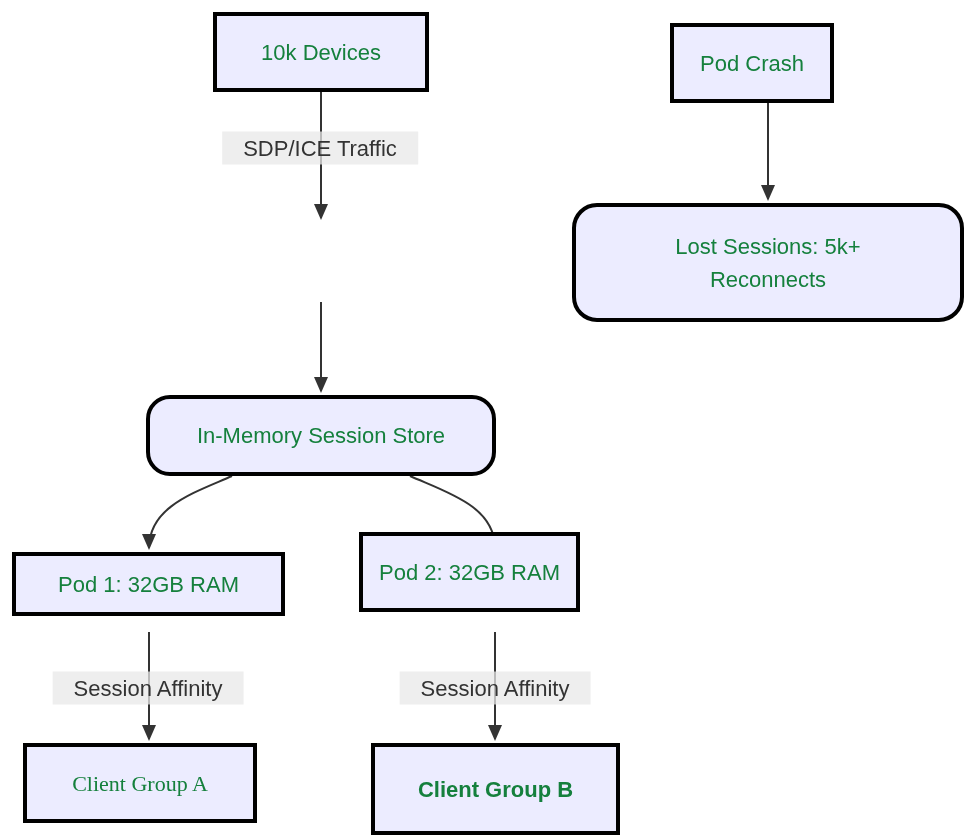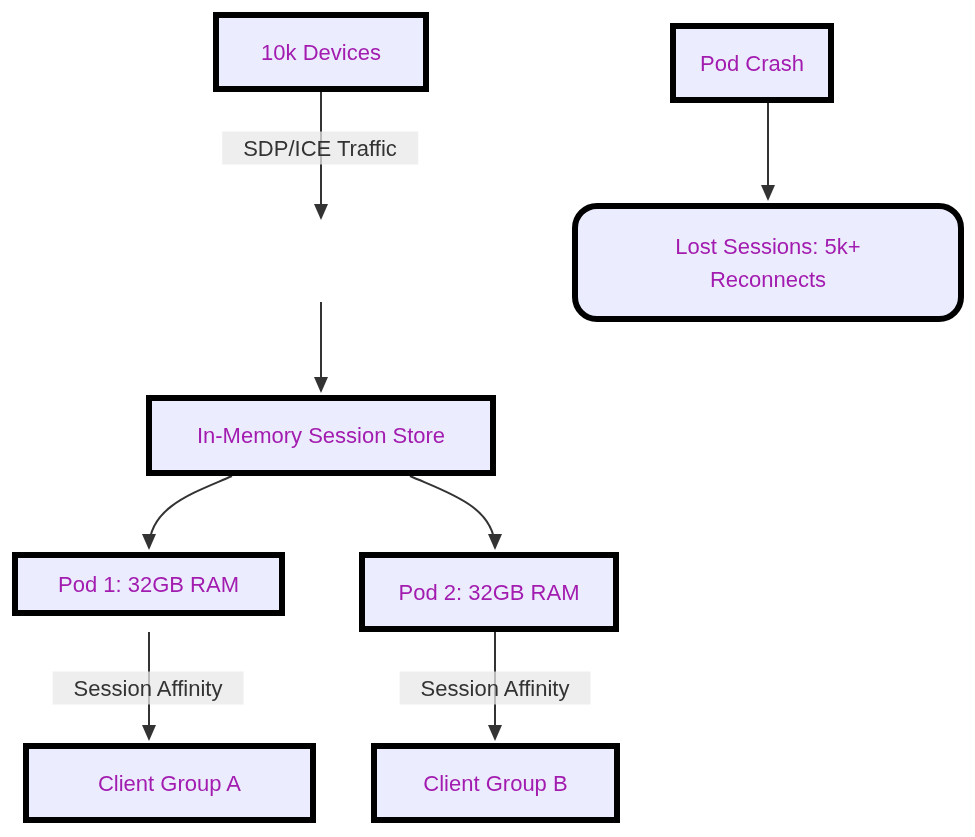--- a/index.html
+++ b/index.html
@@ -24,22 +24,22 @@
   }
   .edge {
     stroke: #333333;
     stroke-width: 2;
     fill: none;
   }
   .node {
     position: absolute;
     box-sizing: border-box;
     background: #ECECFF;
-    border: 6px solid #000000;
-    color: #a21caf;
+    border: 4px solid #000000;
+    color: #15803d;
     font-size: 22px;
     line-height: 33px;
     display: flex;
     flex-direction: column;
     justify-content: center;
     text-align: center;
   }
   .node span { display: block; }
   .edge-label {
     position: absolute;
@@ -49,25 +49,25 @@
     font-size: 22px;
     line-height: 29px;
     padding: 2px 21px;
     white-space: nowrap;
   }
   
   #n-devices   { left: 213px; top: 12px;  width: 216px; height: 80px; }
   #n-podcrash  { left: 670px; top: 10px;  width: 164px; height: 80px; margin-top: 13px; }
   #n-signaling { left: 144px; top: 222px; width: 354px; height: 80px; }
   #n-lost      { left: 572px; top: 203px; width: 392px; height: 119px; border-radius: 25px; }
-  #n-store     { left: 146px; top: 395px; width: 350px; height: 81px; }
+  #n-store     { left: 146px; top: 395px; width: 350px; height: 81px; border-radius: 24px; }
   #n-pod1      { left: 12px;  top: 552px; width: 273px; height: 64px; }
-  #n-pod2      { left: 359px; top: 552px; width: 260px; height: 80px; }
-  #n-groupa    { left: 23px;  top: 743px; width: 293px; height: 80px; }
-  #n-groupb    { left: 371px; top: 743px; width: 249px; height: 80px; }
+  #n-pod2      { left: 359px; top: 532px; width: 221px; height: 80px; }
+  #n-groupa    { left: 23px;  top: 743px; width: 234px; height: 80px; font-family: Liberation Serif, serif; }
+  #n-groupb    { left: 371px; top: 743px; width: 249px; height: 92px; font-weight: bold; }
   
   #el-sdp  { left: 320px; top: 148px; }
   #el-affa { left: 148px; top: 688px; }
   #el-affb { left: 495px; top: 688px; }
 </style>
 </head>
 <body>
 
 <div class="canvas">
 

